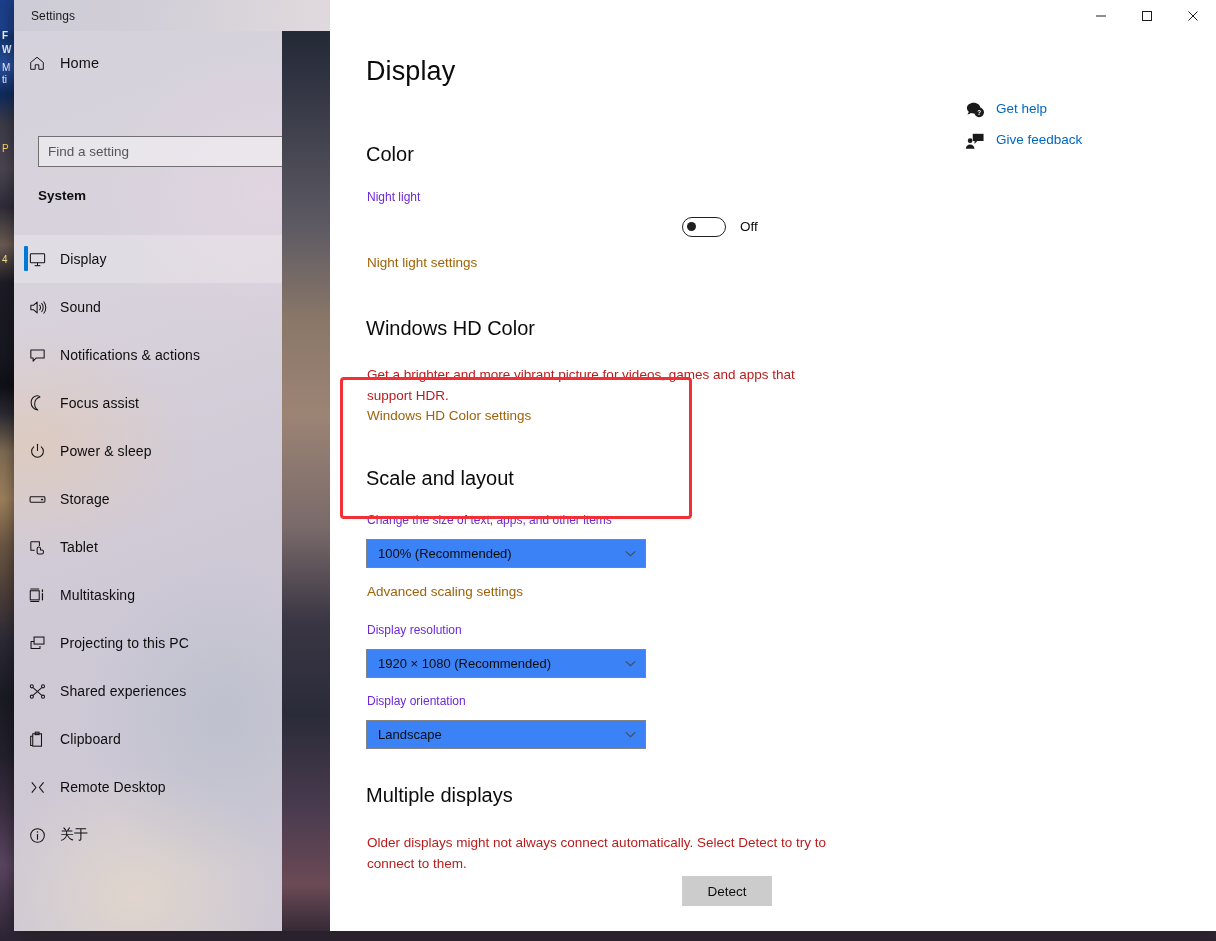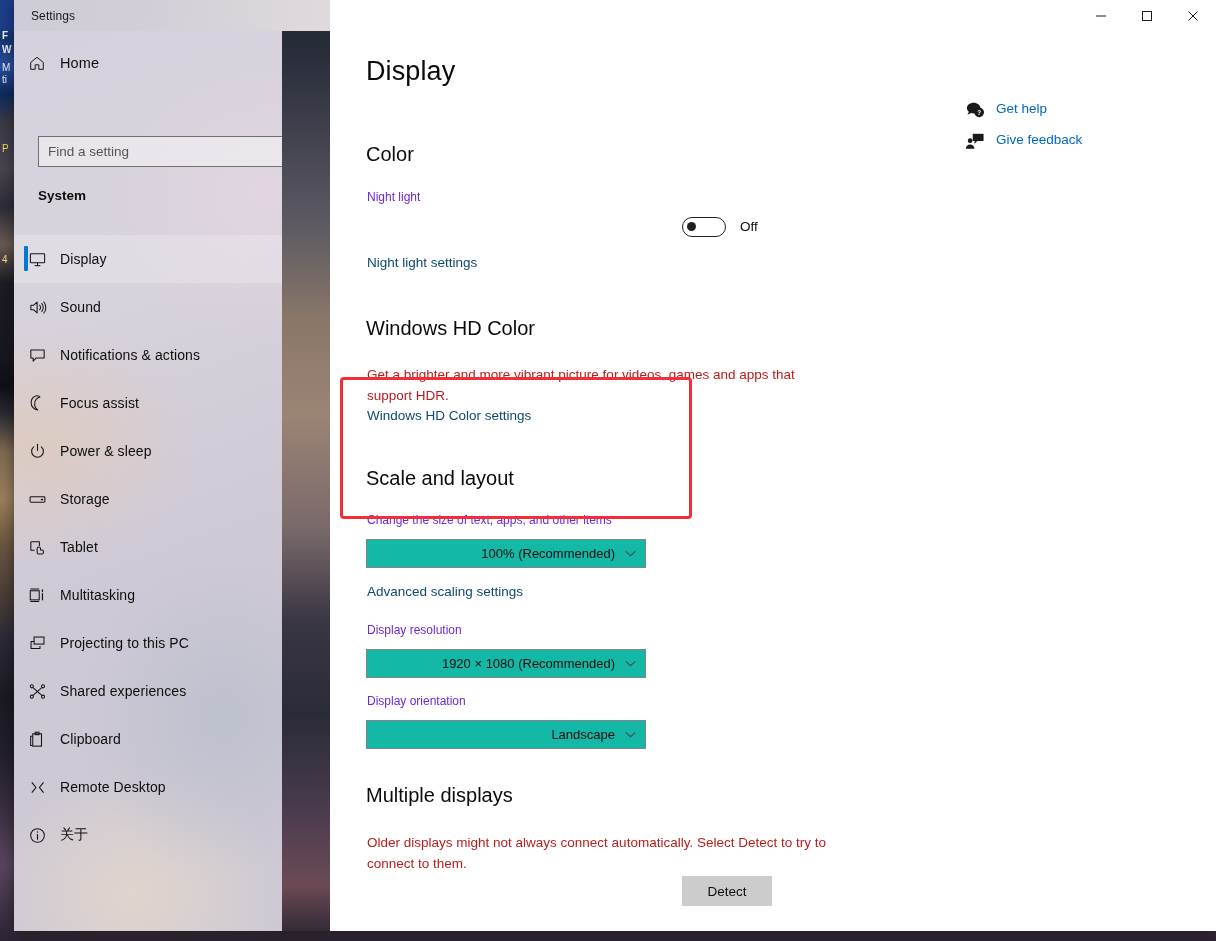--- a/index.html
+++ b/index.html
@@ -171,21 +171,21 @@
   .lbl {
     position: absolute; left: 37px;
     font-size: 12px; color: #6d28d9;
   }
   .desc {
     position: absolute; left: 37px;
     font-size: 13.5px; color: #b91c1c; line-height: 21px; width: 460px;
   }
   .link {
     position: absolute; left: 37px;
-    font-size: 13.5px; color: #0c4a6e; text-decoration: none; cursor: pointer;
+    font-size: 13.5px; color: #a16207; text-decoration: none; cursor: pointer;
   }
 
   
   #nl-toggle {
     position: absolute; left: 352px; top: 186px;
     width: 44px; height: 20px; border-radius: 10px;
     border: 1.6px solid #202020; background: #ffffff;
     cursor: pointer;
   }
   #nl-toggle .knob {
@@ -194,22 +194,22 @@
   }
   #nl-state {
     position: absolute; left: 410px; top: 188px;
     font-size: 13.5px; color: #0d0d0d;
   }
 
   
   .combo {
     position: absolute; left: 352px;
     width: 280px; height: 29px;
-    border: 1px solid #848484; background: #14b8a6;
-    display: flex; align-items: center; cursor: pointer; text-align: right;
+    border: 1px solid #848484; background: #3b82f6;
+    display: flex; align-items: center; cursor: pointer;
   }
   .combo .val {
     flex: 1; font-size: 13px; color: #0d0d0d; padding-left: 11px;
   }
   .combo .chev {
     width: 30px; display: flex; align-items: center; justify-content: center;
     color: #4a4a4a;
   }
 
   

